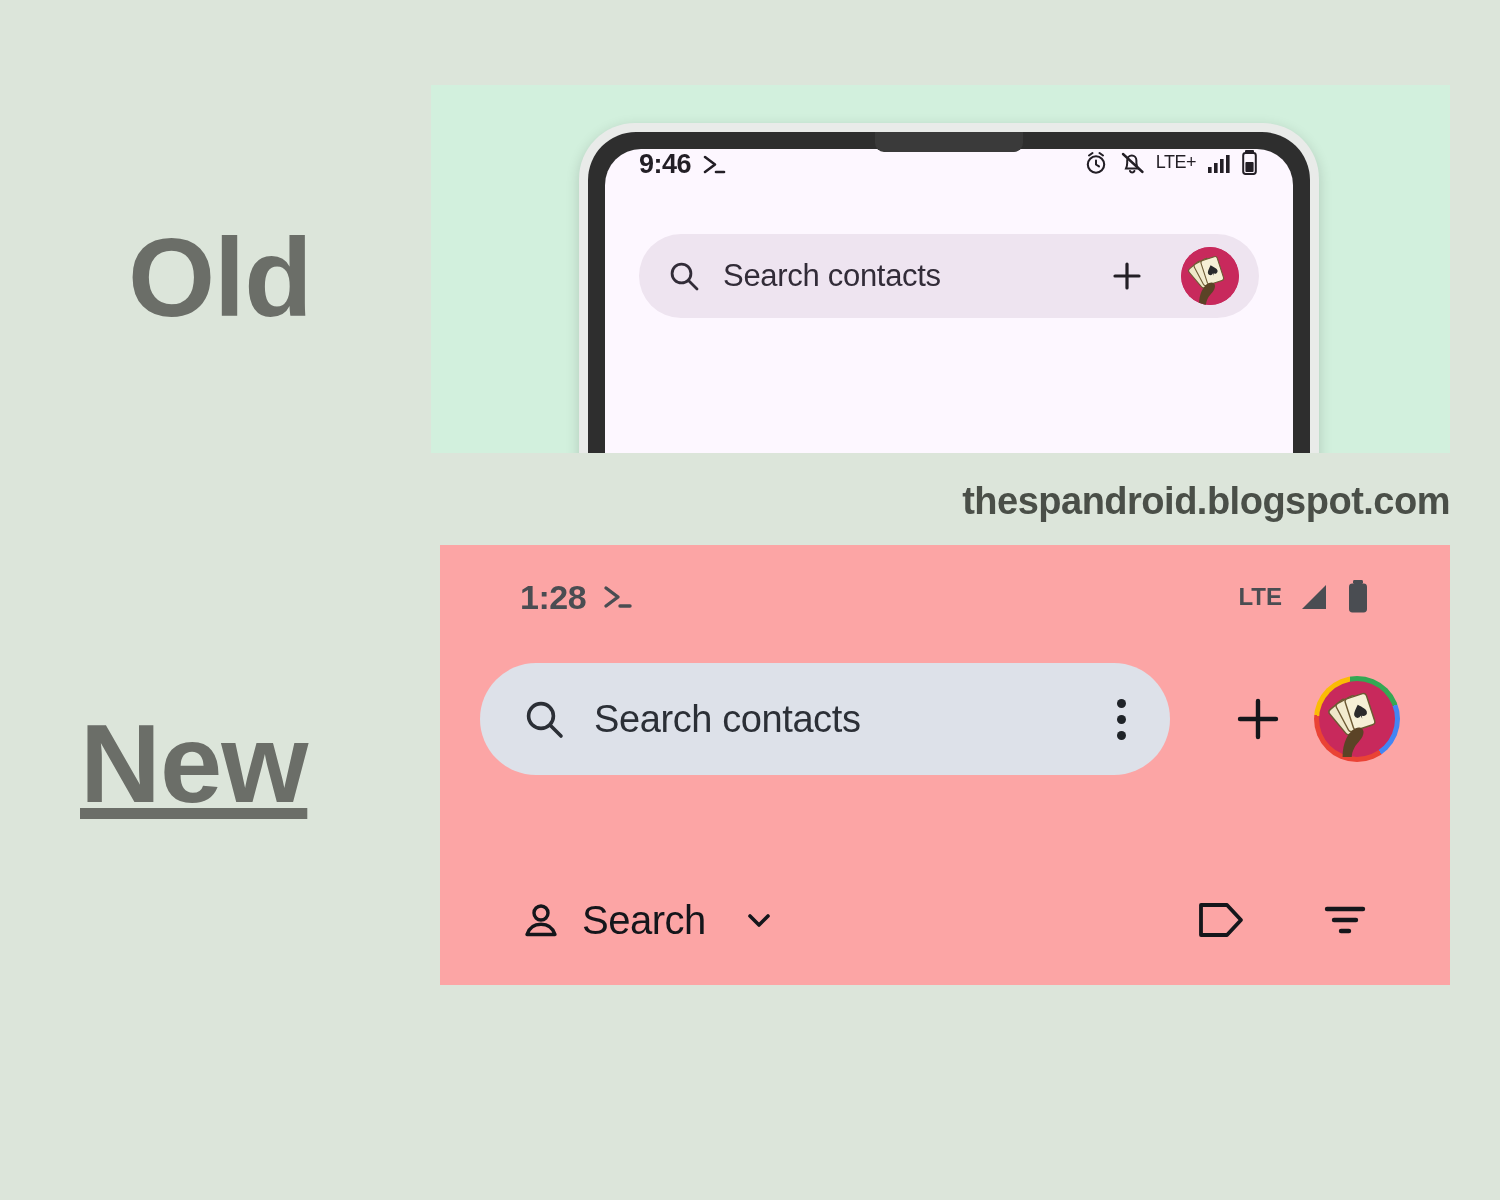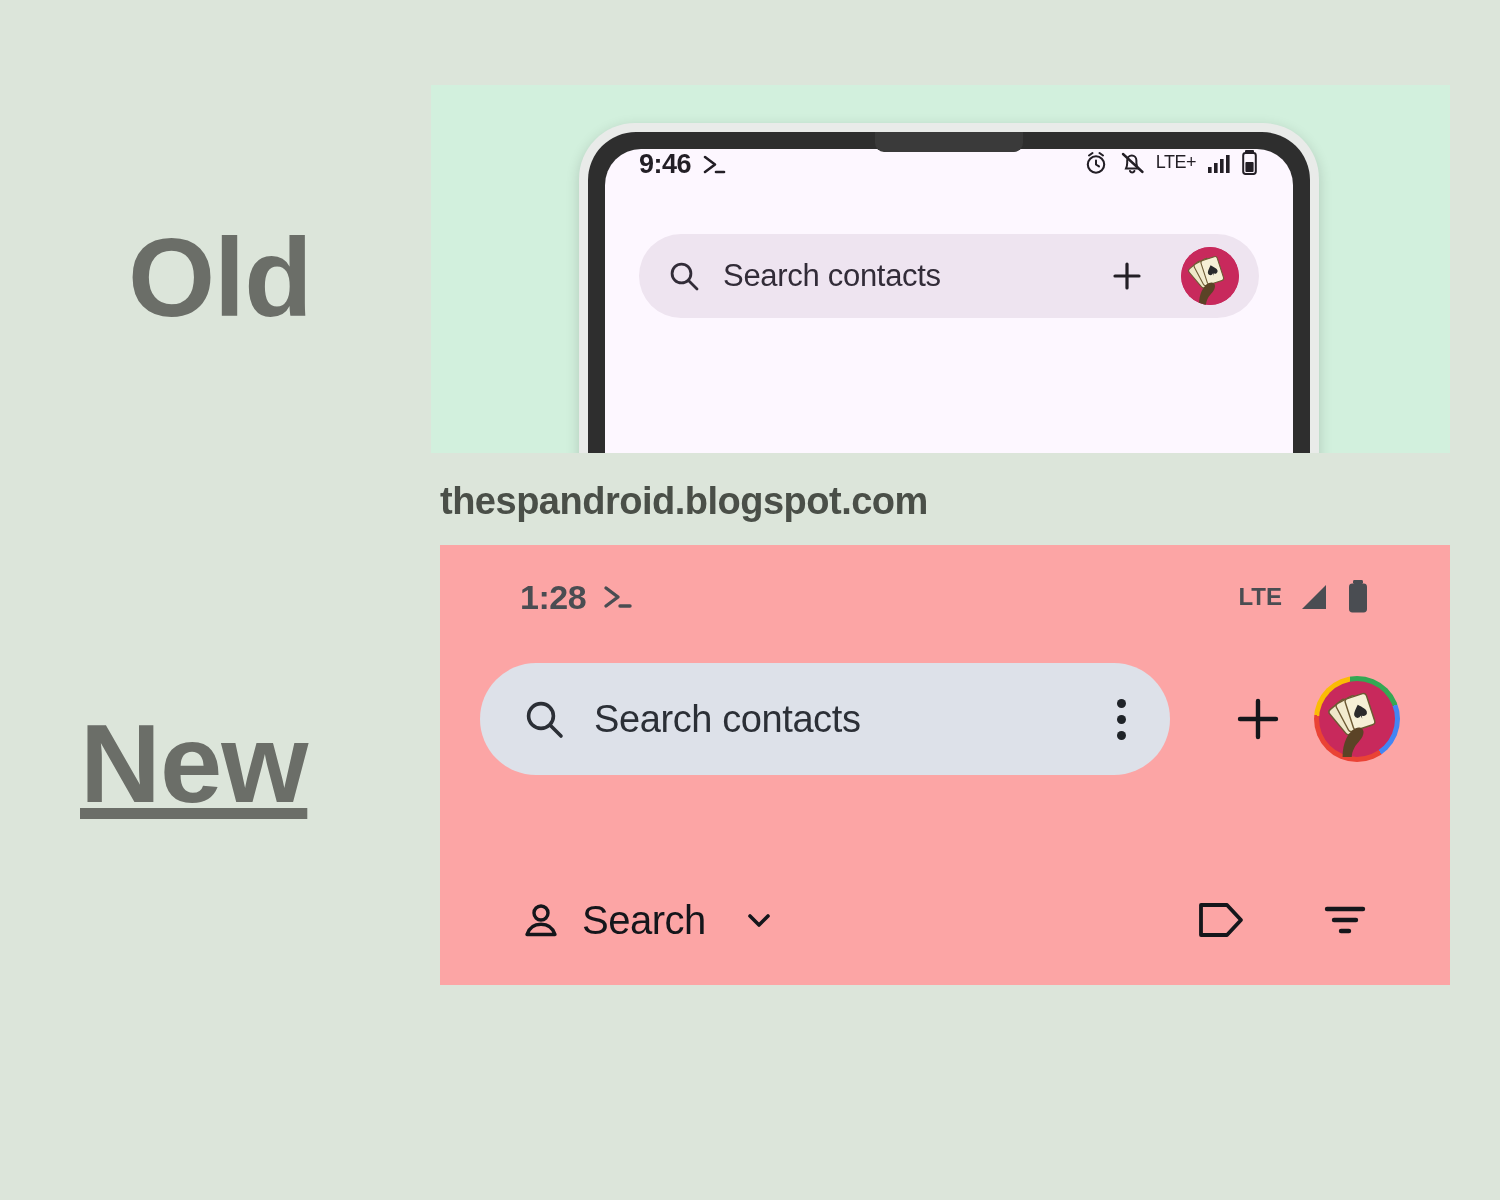--- a/index.html
+++ b/index.html
@@ -27,21 +27,21 @@
   }
   #label-old { left: 88px; top: 222px; margin-left: 40px; }
   #label-new { left: 80px; top: 708px; text-decoration: underline; }
 
   
   #watermark {
     position: absolute;
     left: 440px;
     top: 480px;
     width: 1010px;
-    text-align: left;
+    text-align: right;
     color: #4a4f48;
     font-weight: bold;
     font-size: 38px;
     letter-spacing: -0.5px;
     font-family: "Liberation Sans", sans-serif;
   }
 
   
   #old-panel {
     position: absolute;

